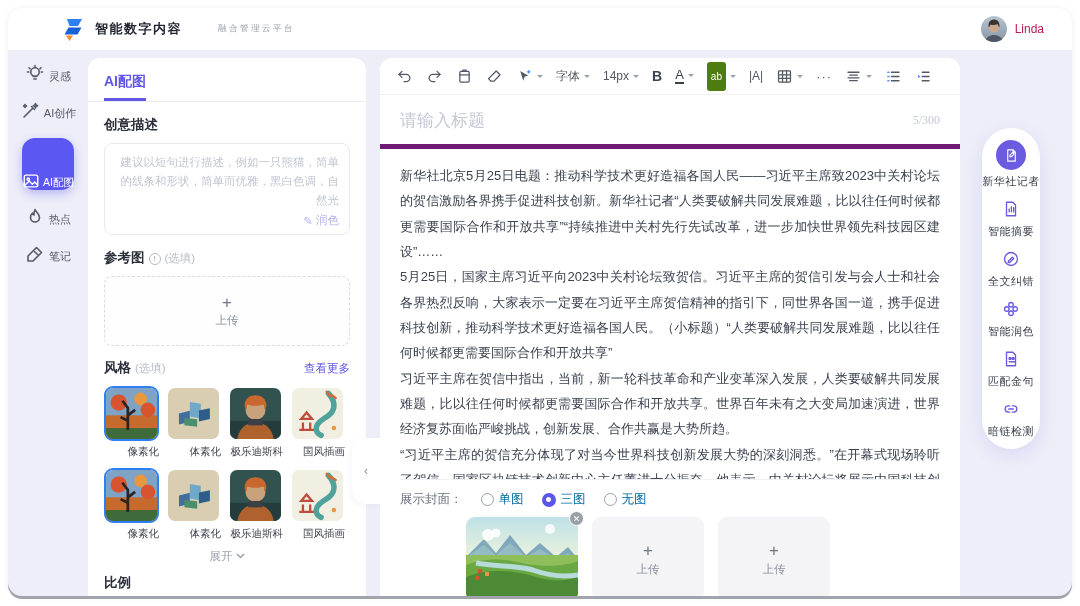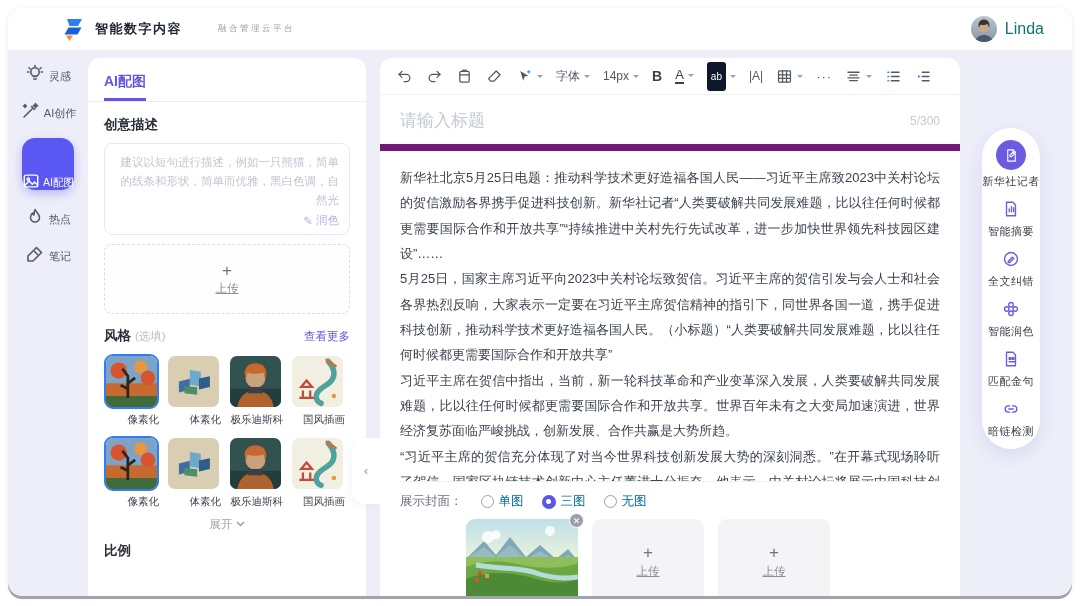--- a/index.html
+++ b/index.html
@@ -10,21 +10,21 @@
     box-shadow:0 3px 0 #a2a4ac, 0 1px 6px rgba(0,0,0,.08); }
 
   
   .topbar { position:absolute; top:0; left:0; right:0; height:42px; background:#fff; display:flex; align-items:center; justify-content:space-between; padding:0 28px 0 52px; }
   .logo-group { display:flex; align-items:center; gap:8px; }
   .logo-titles { display:flex; flex-direction:row; line-height:1.15; }
   .logo-title { font-size:13px; font-weight:bold; color:#1f2430; letter-spacing:1.5px; }
   .logo-subtitle { font-size:8.5px; color:#9aa0ac; letter-spacing:2.5px; margin-top:2px;margin-left:36px; }
   .user-group { display:flex; align-items:center; gap:8px; }
   .avatar { width:26px; height:26px; border-radius:50%; overflow:hidden; flex:0 0 auto; }
-  .user-name { font-size:16px; color:#0f766e;text-align:center; }
+  .user-name { font-size:12px; color:#be185d;text-align:center; }
 
   
   .nav-rail { position:absolute; left:0; top:42px; width:80px; display:flex; flex-direction:column; align-items:center; padding-top:14px; gap:17px; }
   .nav-item { display:flex; flex-direction:row; align-items:flex-end; gap:4px; cursor:pointer; }
   .nav-item .nav-label { font-size:11px; color:#555b68; }
   .nav-item svg { width:20px; height:20px; stroke:#555b68; fill:none; stroke-width:1.6; stroke-linecap:round; stroke-linejoin:round; }
   .nav-item.active { width:52px; height:52px; border-radius:13px; background:#5b57f2; justify-content:center; gap:3px; box-shadow:0 4px 10px rgba(91,87,242,.35); }
   .nav-item.active .nav-label { color:#fff; font-size:10.5px; }
   .nav-item.active svg { stroke:#fff; width:18px; height:18px; }
 
@@ -33,21 +33,21 @@
   .panel-tab { display:inline-block; font-size:14px; font-weight:bold; color:#6257e3; padding-bottom:7px; border-bottom:3px solid #6257e3; }
   .panel-tab-rule { border-top:1px solid #ececf2; margin:0 -16px 0 -16px; }
   .sec-title { font-size:13.5px; font-weight:bold; color:#2b303b; margin-top:14px; }
   .sec-title .optional { font-weight:normal; font-size:11.5px; color:#b7bac6; margin-left:4px; }
   .desc-box { margin-top:9px; border:1px solid #e7e9f1; border-radius:8px; height:92px; padding:9px 10px 6px; position:relative; }
   .desc-placeholder { font-size:11.5px; color:#c2c6d2; line-height:1.65; display:block;text-align:right; }
   .polish-row { position:absolute; right:10px; bottom:6px; font-size:11.5px; color:#b2b5ea; display:flex; gap:3px; align-items:center; cursor:pointer; }
   .info-icon { display:inline-flex; width:12px; height:12px; border:1px solid #b7bac6; border-radius:50%; color:#b7bac6; font-size:8px; align-items:center; justify-content:center; margin-left:4px; vertical-align:1px; }
   .upload-box { margin-top:9px; border:1px dashed #d9dce6; border-radius:8px; height:70px; display:flex; flex-direction:column; align-items:center; justify-content:center; gap:2px; color:#8a8f9e; cursor:pointer; background:#fefefe; }
   .upload-plus { font-size:17px; line-height:1; color:#6f7480; }
-  .upload-text { font-size:11.5px; color:#8a8f9e;text-decoration:underline; }
+  .upload-text { font-size:11.5px; color:#8a8f9e; }
   .style-header { display:flex; align-items:baseline; margin-top:13px; }
   .style-more { margin-left:auto; font-size:11.5px; color:#6257e3; cursor:pointer; }
   .style-grid { display:flex; gap:7px; margin-top:9px; }
   .style-card { display:flex; flex-direction:column; align-items:flex-end; gap:4px; cursor:pointer; }
   .thumb { width:55px; height:55px; border-radius:9px; overflow:hidden; border:2px solid transparent; }
   .thumb.selected { border-color:#2f7ff2; }
   .thumb svg { display:block; width:100%; height:100%; }
   .style-label { font-size:10.5px; color:#3a3f4a; }
   .expand-row { margin-top:8px; text-align:center; font-size:11.5px; color:#9aa0ad; cursor:pointer; }
   .expand-row svg { width:9px; height:6px; stroke:#9aa0ad; fill:none; stroke-width:1.5; vertical-align:1px; }
@@ -57,25 +57,25 @@
 
   
   .editor-card { position:absolute; left:372px; top:50px; width:580px; bottom:-14px; background:#fff; border-radius:12px; overflow:hidden; display:flex; flex-direction:column; }
   .toolbar { height:37px; display:flex; align-items:center; gap:13px; padding:0 16px; border-bottom:1px solid #eef0f4; flex:0 0 auto; }
   .tbtn { display:flex; align-items:center; gap:2px; color:#515866; cursor:pointer; }
   .tbtn svg { width:17px; height:17px; stroke:#515866; fill:none; stroke-width:1.5; stroke-linecap:round; stroke-linejoin:round; }
   .tbtn .tlabel { font-size:12px; }
   .caret { width:0; height:0; border-left:3px solid transparent; border-right:3px solid transparent; border-top:3.5px solid #9aa0ac; margin-left:2px; }
   .bold-label { font-size:14px; font-weight:bold; color:#3d434e; }
   .color-label { font-size:13px; color:#3d434e; border-bottom:2.5px solid #3d434e; line-height:1.1; }
-  .hl-chip { background:#0f172a; color:#fff; font-size:10px; padding:9px 4px; border-radius:3px; }
+  .hl-chip { background:#4d7c0f; color:#fff; font-size:10px; padding:9px 4px; border-radius:3px; }
   .spacing-label { font-size:12px; color:#515866; }
   .more-label { font-size:13px; letter-spacing:1px; color:#515866; }
 
-  .title-row { display:flex; align-items:center; padding:14px 20px 12px; border-bottom:7px solid #701a75; flex:0 0 auto; }
+  .title-row { display:flex; align-items:center; padding:14px 20px 12px; border-bottom:5px solid #701a75; flex:0 0 auto;font-family:Liberation Serif, serif; }
   .title-placeholder { font-size:17px; color:#c4c9d5; flex:1; }
   .title-counter { font-size:12px; color:#c4c9d5; }
 
   .body-area { padding:14px 20px 0; height:330px; overflow:hidden; flex:0 0 auto; }
   .body-area p { font-size:13px; color:#3c4250; line-height:1.95; text-align:justify; }
 
   .cover-divider { border-top:1px solid #eef0f4; margin:0 20px; }
   .cover-row { display:flex; align-items:center; gap:18px; padding:11px 20px 9px; flex:0 0 auto; }
   .cover-label { font-size:12.5px; color:#6b7280; }
   .radio-opt { display:flex; align-items:center; gap:5px; cursor:pointer; }
@@ -181,20 +181,23 @@
       <span>创意描述</span>
     </div>
     <div class="desc-box">
       <span class="desc-placeholder">建议以短句进行描述，例如一只熊猫，简单的线条和形状，简单而优雅，黑白色调，自然光</span>
       <span class="polish-row">
         <span>✎</span>
         <span>润色</span>
       </span>
     </div>
 
+    <div class="sec-title">
+      <span>参考图</span><span class="info-icon">!</span><span class="optional">(选填)</span>
+    </div>
     <div class="upload-box">
       <span class="upload-plus">+</span>
       <span class="upload-text">上传</span>
     </div>
 
     <div class="style-header">
       <span class="sec-title" style="margin-top:0"><span>风格</span><span class="optional">(选填)</span></span>
       <span class="style-more">查看更多</span>
     </div>
 

